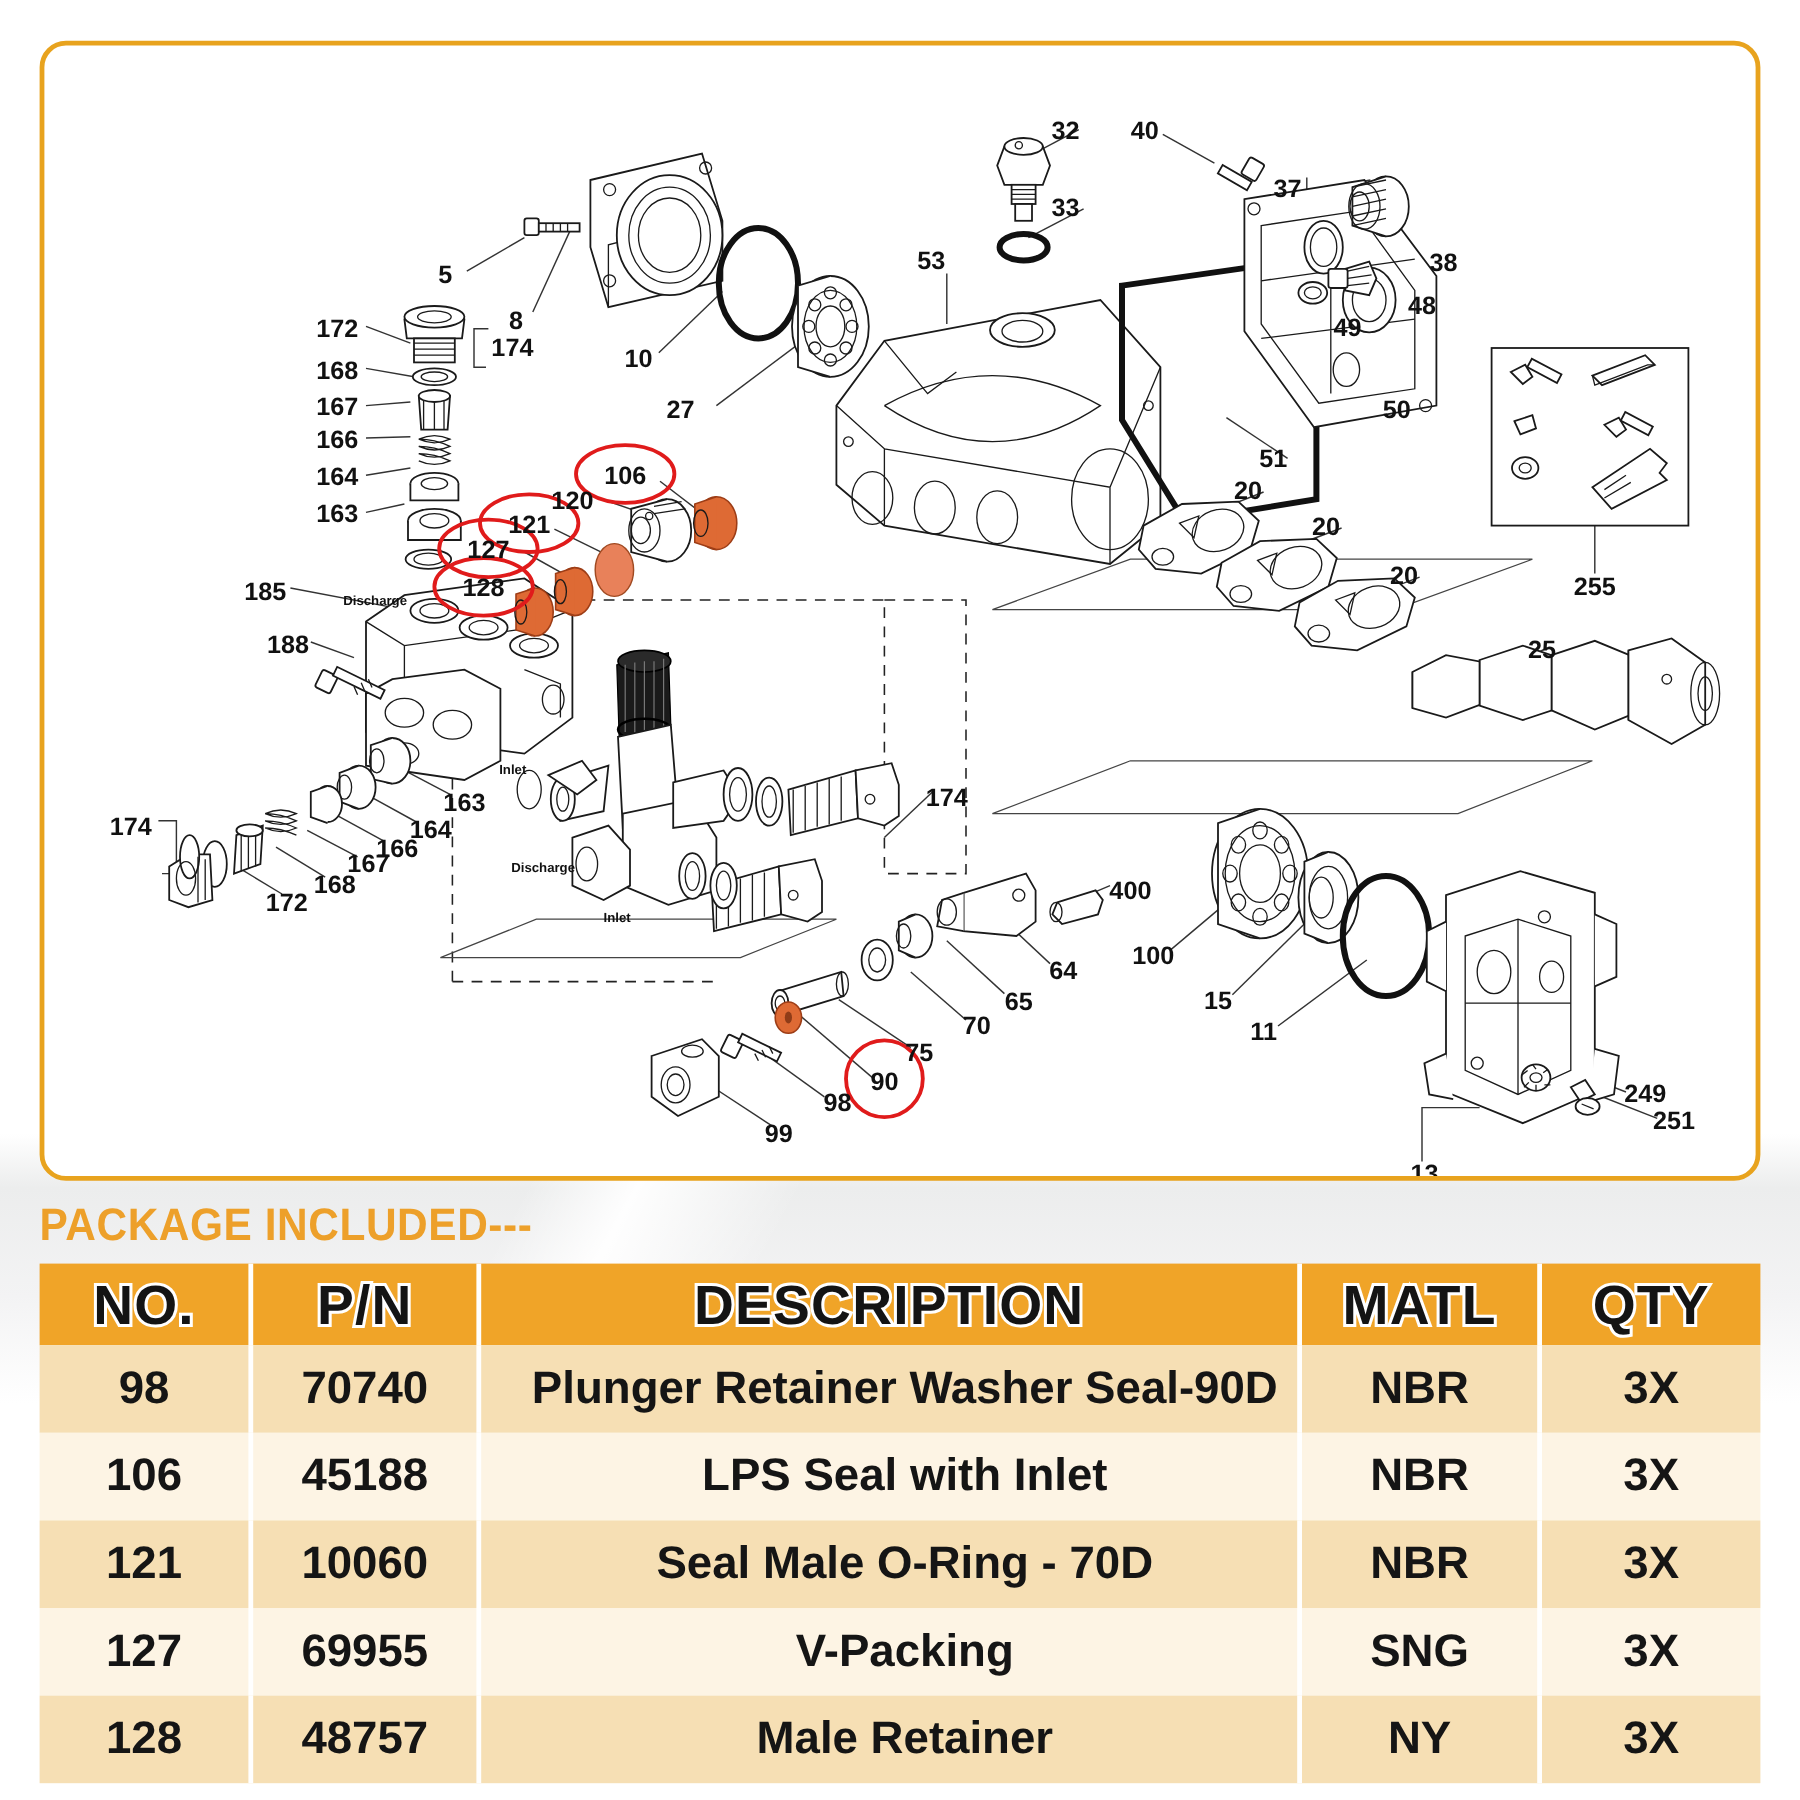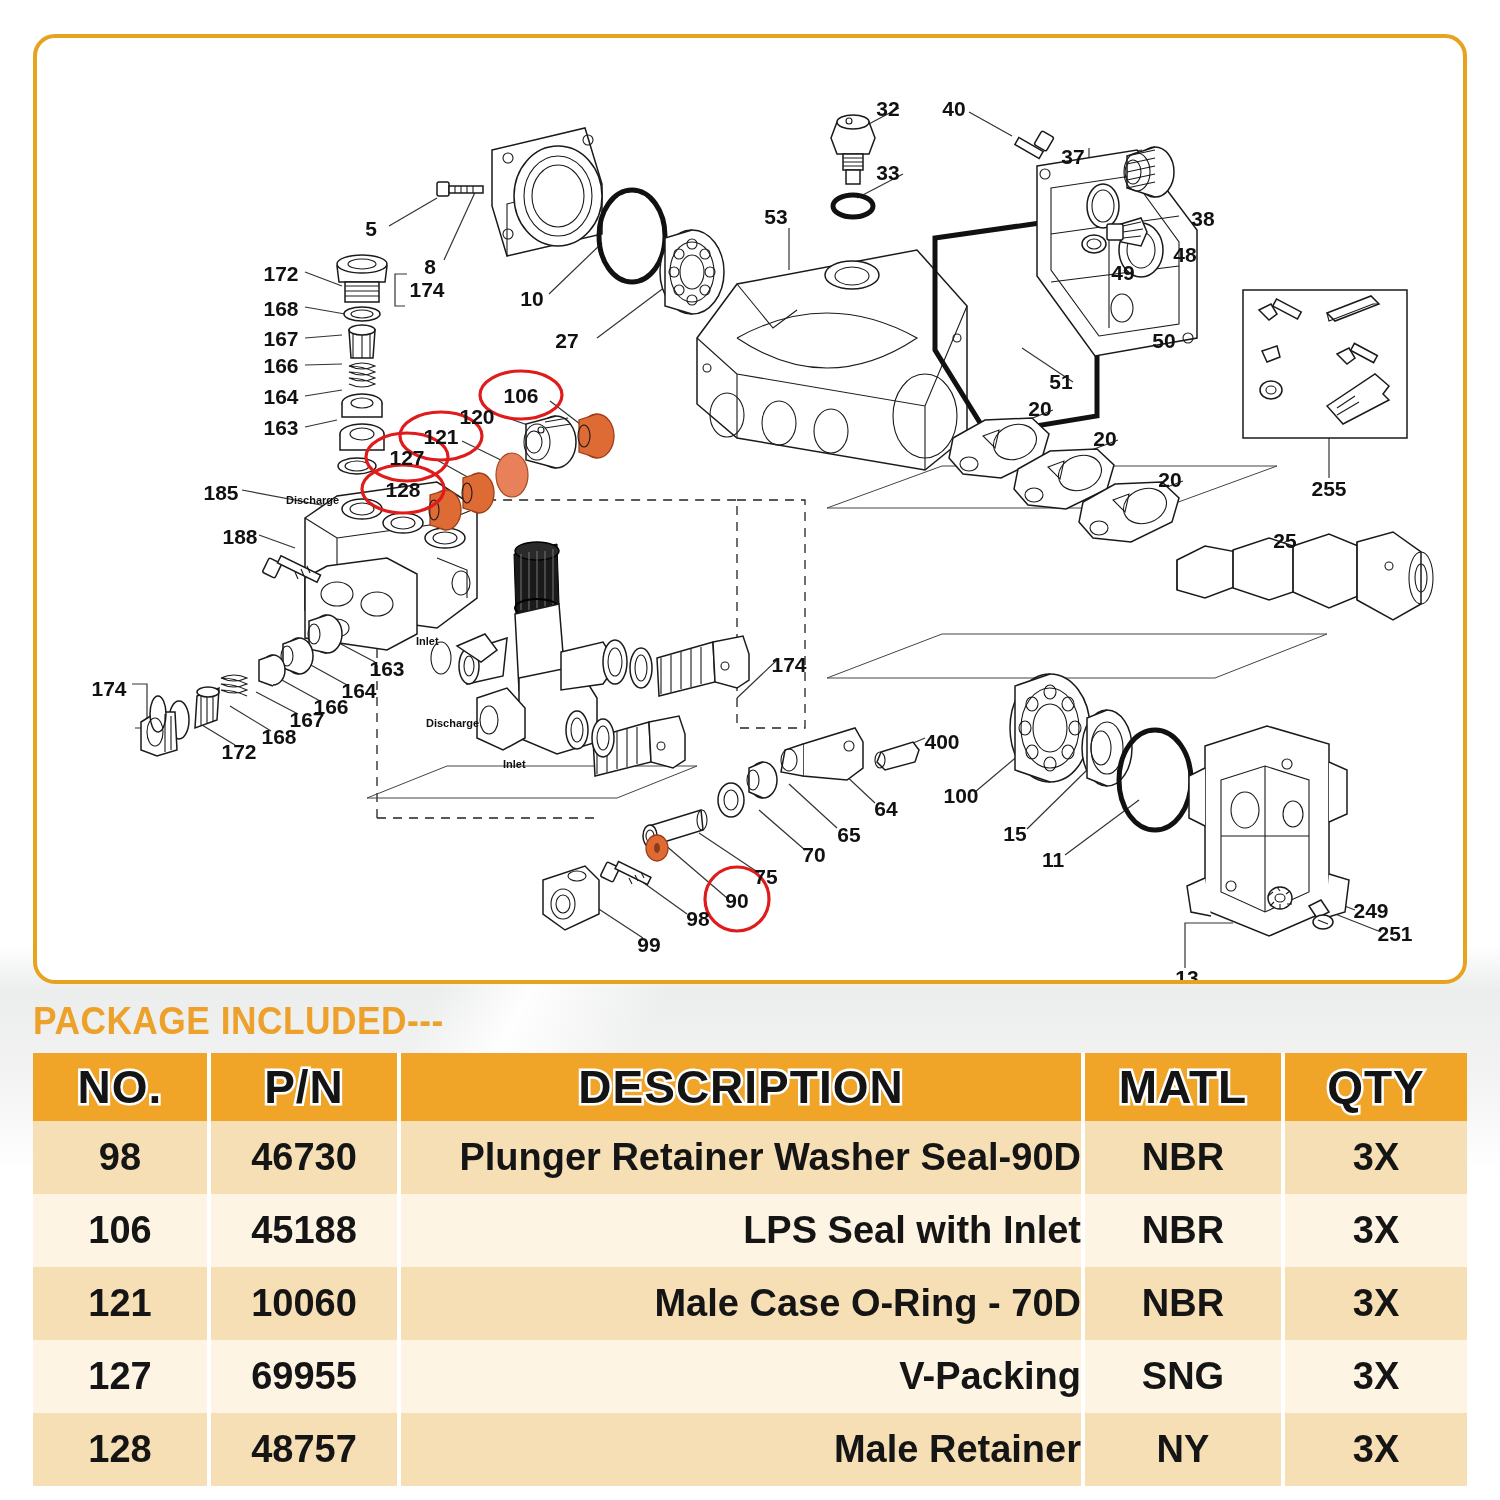--- a/index.html
+++ b/index.html
@@ -60,21 +60,21 @@
     font-family:"Liberation Sans", sans-serif;
     font-weight:bold;font-size:38px;color:#151515;
     border-right:4px solid #ffffff;
     vertical-align:middle;
     white-space:nowrap;
   }
   #parts-table td:last-child{border-right:none;}
   #parts-table tr.odd  td{background:#f6dfb4;}
   #parts-table tr.even td{background:#fdf4e4;}
   .cell-center{text-align:center;}
-  .cell-desc{text-align:right;padding-left:26px !important;}
+  .cell-desc{text-align:center;padding-left:26px !important;}
   
   .lbl{font-family:"Liberation Sans", sans-serif;font-weight:bold;font-size:21px;fill:#111;}
   .lbl-sm{font-family:"Liberation Sans", sans-serif;font-weight:bold;font-size:11px;fill:#111;}
   .ld{stroke:#333;stroke-width:1.2;fill:none;}
   .ol{stroke:#1a1a1a;stroke-width:1.5;fill:#ffffff;}
   .ol-t{stroke:#1a1a1a;stroke-width:1.1;fill:none;}
   .oring{stroke:#111;stroke-width:5;fill:none;}
   .hi{fill:#de6a34;stroke:#9d3d16;stroke-width:1.3;}
   .hi2{fill:#e8815a;stroke:#a04a22;stroke-width:1.2;}
   .redc{stroke:#e01b1b;stroke-width:3.2;fill:none;}
@@ -651,36 +651,36 @@
       <th>NO.</th>
       <th>P/N</th>
       <th>DESCRIPTION</th>
       <th>MATL</th>
       <th>QTY</th>
     </tr>
   </thead>
   <tbody>
     <tr class="odd">
       <td class="cell-center">98</td>
-      <td class="cell-center">46730</td>
+      <td class="cell-center">70740</td>
       <td class="cell-desc">Plunger Retainer Washer Seal-90D</td>
       <td class="cell-center">NBR</td>
       <td class="cell-center">3X</td>
     </tr>
     <tr class="even">
       <td class="cell-center">106</td>
       <td class="cell-center">45188</td>
       <td class="cell-desc">LPS Seal with Inlet</td>
       <td class="cell-center">NBR</td>
       <td class="cell-center">3X</td>
     </tr>
     <tr class="odd">
       <td class="cell-center">121</td>
       <td class="cell-center">10060</td>
-      <td class="cell-desc">Male Case O-Ring - 70D</td>
+      <td class="cell-desc">Seal Male O-Ring - 70D</td>
       <td class="cell-center">NBR</td>
       <td class="cell-center">3X</td>
     </tr>
     <tr class="even">
       <td class="cell-center">127</td>
       <td class="cell-center">69955</td>
       <td class="cell-desc">V-Packing</td>
       <td class="cell-center">SNG</td>
       <td class="cell-center">3X</td>
     </tr>

